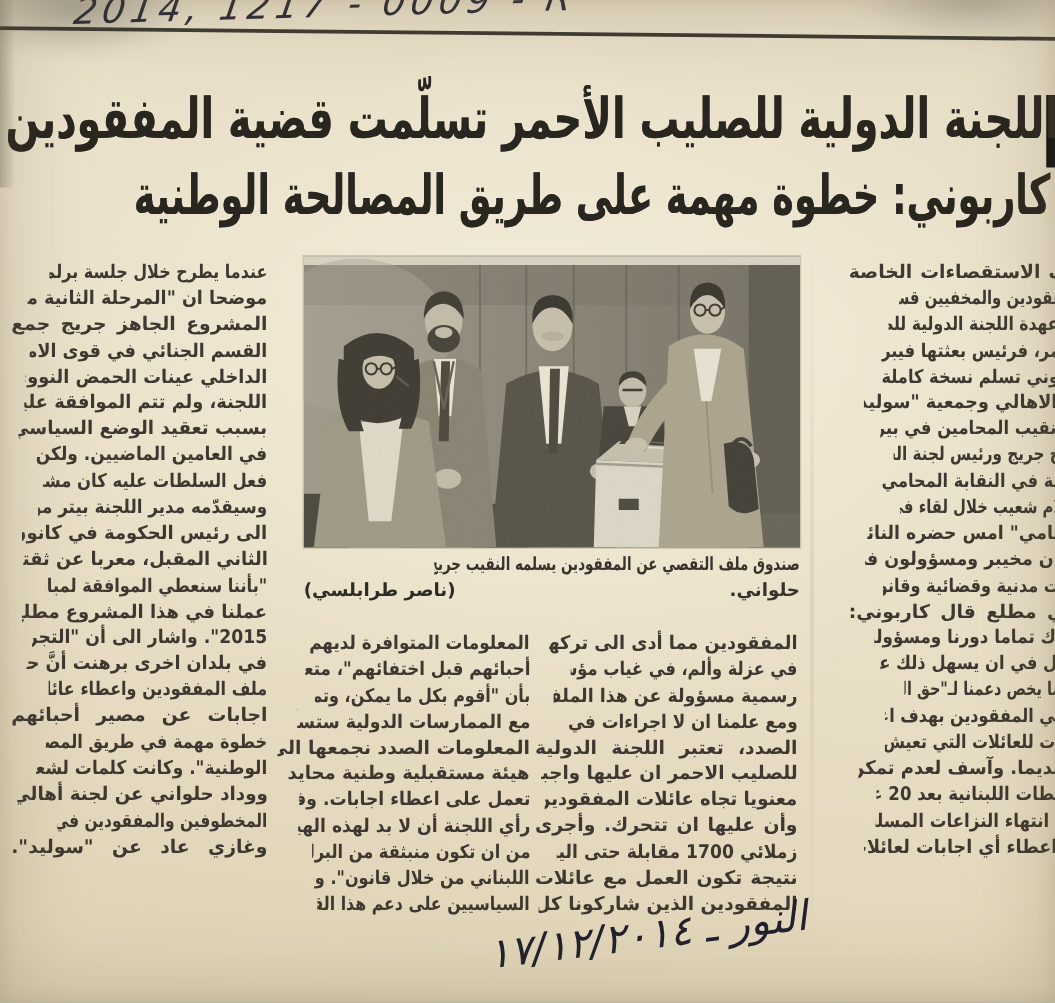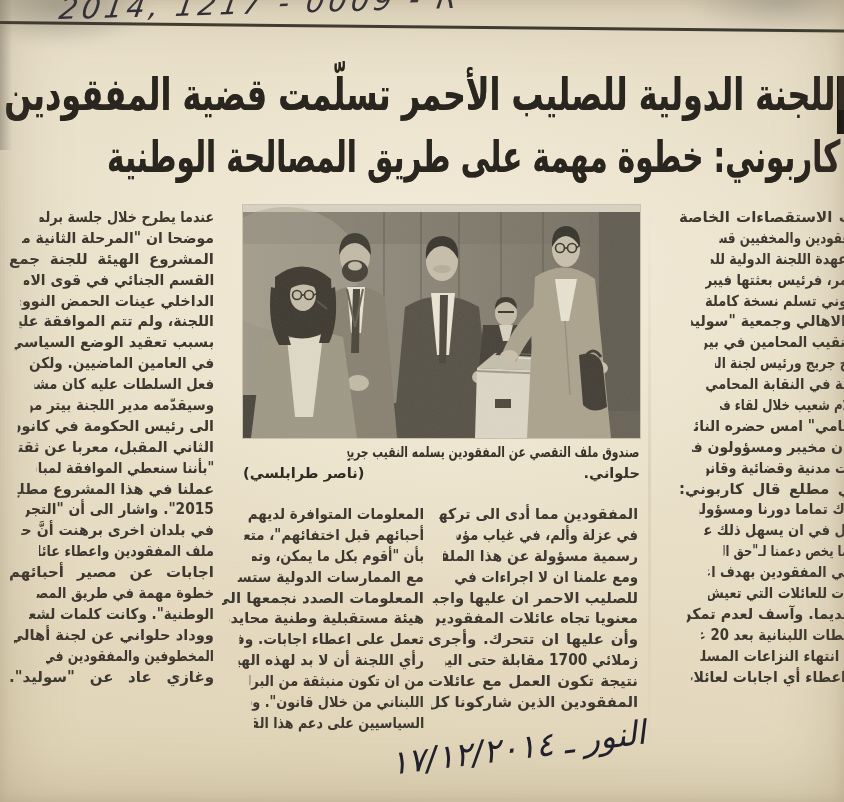--- a/index.html
+++ b/index.html
@@ -204,20 +204,21 @@
       <div class="tline" style="transform: scaleX(0.96); transform-origin: right top;">مستديما. وآسف لعدم تمكن</div>
       <div class="tline" style="transform: scaleX(0.885); transform-origin: right top;">السلطات اللبنانية بعد 20 عاما</div>
       <div class="tline" style="transform: scaleX(0.889); transform-origin: right top;">على انتهاء النزاعات المسلحة،</div>
       <div class="tline" style="transform: scaleX(0.937); transform-origin: right top;">من اعطاء أي اجابات لعائلات</div>
     </div>
   <div class="col colB">
       <div class="tline" style="transform: scaleX(0.946); transform-origin: right top;">المفقودين مما أدى الى تركهم</div>
       <div class="tline" style="transform: scaleX(0.864); transform-origin: right top;">في عزلة وألم، في غياب مؤسسة</div>
       <div class="tline" style="transform: scaleX(0.929); transform-origin: right top;">رسمية مسؤولة عن هذا الملف.</div>
       <div class="tline" style="transform: scaleX(0.894); transform-origin: right top;">ومع علمنا ان لا اجراءات في هذا</div>
+      <div class="tline">الصدد، تعتبر اللجنة الدولية</div>
       <div class="tline" style="transform: scaleX(0.977); transform-origin: right top;">للصليب الاحمر ان عليها واجبا</div>
       <div class="tline" style="transform: scaleX(0.963); transform-origin: right top;">معنويا تجاه عائلات المفقودين</div>
       <div class="tline">وأن عليها ان تتحرك. وأجرى</div>
       <div class="tline" style="transform: scaleX(0.917); transform-origin: right top;">زملائي 1700 مقابلة حتى اليوم</div>
       <div class="tline">نتيجة تكون العمل مع عائلات</div>
       <div class="tline" style="transform: scaleX(0.986); transform-origin: right top;">المفقودين الذين شاركونا كل</div>
     </div>
   <div class="col colC">
       <div class="tline" style="transform: scaleX(0.898); transform-origin: right top;">المعلومات المتوافرة لديهم عن</div>
       <div class="tline" style="transform: scaleX(0.89); transform-origin: right top;">أحبائهم قبل اختفائهم"، متعهدا</div>
@@ -227,21 +228,21 @@
       <div class="tline" style="transform: scaleX(0.962); transform-origin: right top;">هيئة مستقبلية وطنية محايدة</div>
       <div class="tline" style="transform: scaleX(0.914); transform-origin: right top;">تعمل على اعطاء اجابات. وفي</div>
       <div class="tline" style="transform: scaleX(0.918); transform-origin: right top;">رأي اللجنة أن لا بد لهذه الهيئة</div>
       <div class="tline" style="transform: scaleX(0.863); transform-origin: right top;">من ان تكون منبثقة من البرلمان</div>
       <div class="tline" style="transform: scaleX(0.856); transform-origin: right top;">اللبناني من خلال قانون". وشجع</div>
       <div class="tline" style="transform: scaleX(0.842); transform-origin: right top;">السياسيين على دعم هذا القانون</div>
     </div>
   <div class="col colD">
       <div class="tline" style="transform: scaleX(0.851); transform-origin: right top;">عندما يطرح خلال جلسة برلمانية،</div>
       <div class="tline" style="transform: scaleX(0.936); transform-origin: right top;">موضحا ان "المرحلة الثانية من</div>
-      <div class="tline">المشروع الهيئة للجنة جمع</div>
+      <div class="tline">المشروع الجاهز جريج جمع</div>
       <div class="tline" style="transform: scaleX(0.928); transform-origin: right top;">القسم الجنائي في قوى الامن</div>
       <div class="tline" style="transform: scaleX(0.945); transform-origin: right top;">الداخلي عينات الحمض النووي</div>
       <div class="tline" style="transform: scaleX(0.949); transform-origin: right top;">اللجنة، ولم تتم الموافقة عليه</div>
       <div class="tline" style="transform: scaleX(0.972); transform-origin: right top;">بسبب تعقيد الوضع السياسي</div>
       <div class="tline" style="transform: scaleX(0.907); transform-origin: right top;">في العامين الماضيين. ولكن رد</div>
       <div class="tline" style="transform: scaleX(0.876); transform-origin: right top;">فعل السلطات عليه كان مشجّعاً.</div>
       <div class="tline" style="transform: scaleX(0.895); transform-origin: right top;">وسيقدّمه مدير اللجنة بيتر مورو</div>
       <div class="tline" style="transform: scaleX(0.958); transform-origin: right top;">الى رئيس الحكومة في كانون</div>
       <div class="tline" style="transform: scaleX(0.953); transform-origin: right top;">الثاني المقبل، معربا عن ثقته</div>
       <div class="tline" style="transform: scaleX(0.865); transform-origin: right top;">"بأننا سنعطي الموافقة لمباشرة</div>

